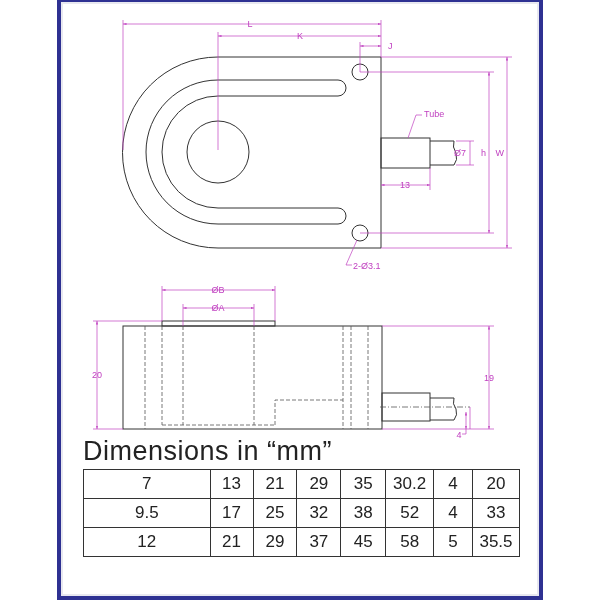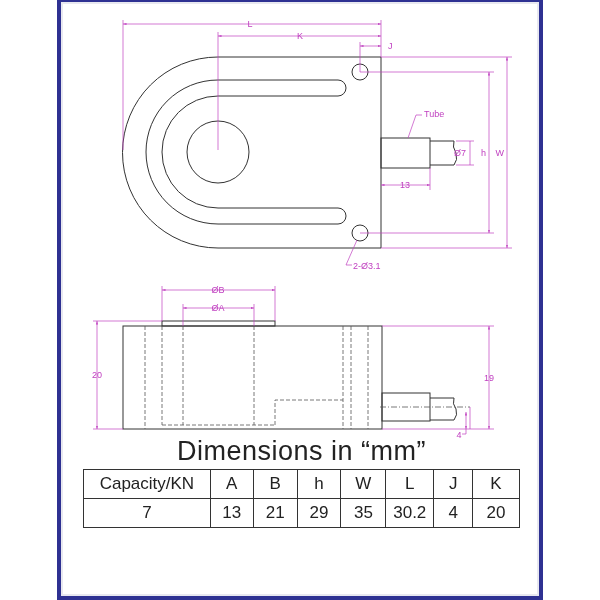--- a/index.html
+++ b/index.html
@@ -1,19 +1,19 @@
 <!DOCTYPE html>
 <html><head>
 <meta charset="utf-8">
 <style>
   html,body{margin:0;padding:0;background:#fff;}
   body{width:600px;height:600px;position:relative;overflow:hidden;font-family:"Liberation Sans",sans-serif;}
   .frame{position:absolute;left:57px;top:-2px;width:478px;height:594px;border:4px solid #2e3192;background:#fff;box-shadow:inset 0 0 0 2px #e8e8f0;}
   svg.drawing{position:absolute;left:0;top:0;}
-  .title{position:absolute;left:83px;width:437px;top:436px;text-align:center;font-size:27px;color:#222;letter-spacing:0.5px;}
+  .title{position:absolute;left:83px;width:437px;top:436px;font-size:27px;color:#222;letter-spacing:0.5px;}
   table.dims{position:absolute;left:83px;top:469px;width:437px;border-collapse:collapse;font-size:17px;color:#222;}
   table.dims td{border:1px solid #333;text-align:center;height:28px;padding:0;}
 </style>
 </head>
 <body>
 
 <div class="frame"></div>
 
 <svg class="drawing" width="600" height="600">
   <defs>
@@ -131,34 +131,44 @@
     <col style="width:127px">
       <col style="width:43px">
       <col style="width:44px">
       <col style="width:44px">
     <col style="width:45px">
       <col style="width:48px">
       <col style="width:39px">
       <col style="width:47px">
   </colgroup>
   <tbody>
-      <tr>
-    <td>Capacity/KN</td>
-    <td>A</td>
-    <td>B</td>
-    <td>h</td>
-    <td>W</td>
-    <td>L</td>
-    <td>J</td>
-    <td>K</td>
-  </tr>
   <tr>
     <td>7</td>
     <td>13</td>
     <td>21</td>
     <td>29</td>
     <td>35</td>
     <td>30.2</td>
     <td>4</td>
     <td>20</td>
   </tr>
+  <tr>
+    <td>9.5</td>
+    <td>17</td>
+    <td>25</td>
+    <td>32</td>
+    <td>38</td>
+    <td>52</td>
+    <td>4</td>
+    <td>33</td>
+  </tr>
+  <tr>
+    <td>12</td>
+    <td>21</td>
+    <td>29</td>
+    <td>37</td>
+    <td>45</td>
+    <td>58</td>
+    <td>5</td>
+    <td>35.5</td>
+  </tr>
 </tbody>
   </table>
 
 </body></html>

